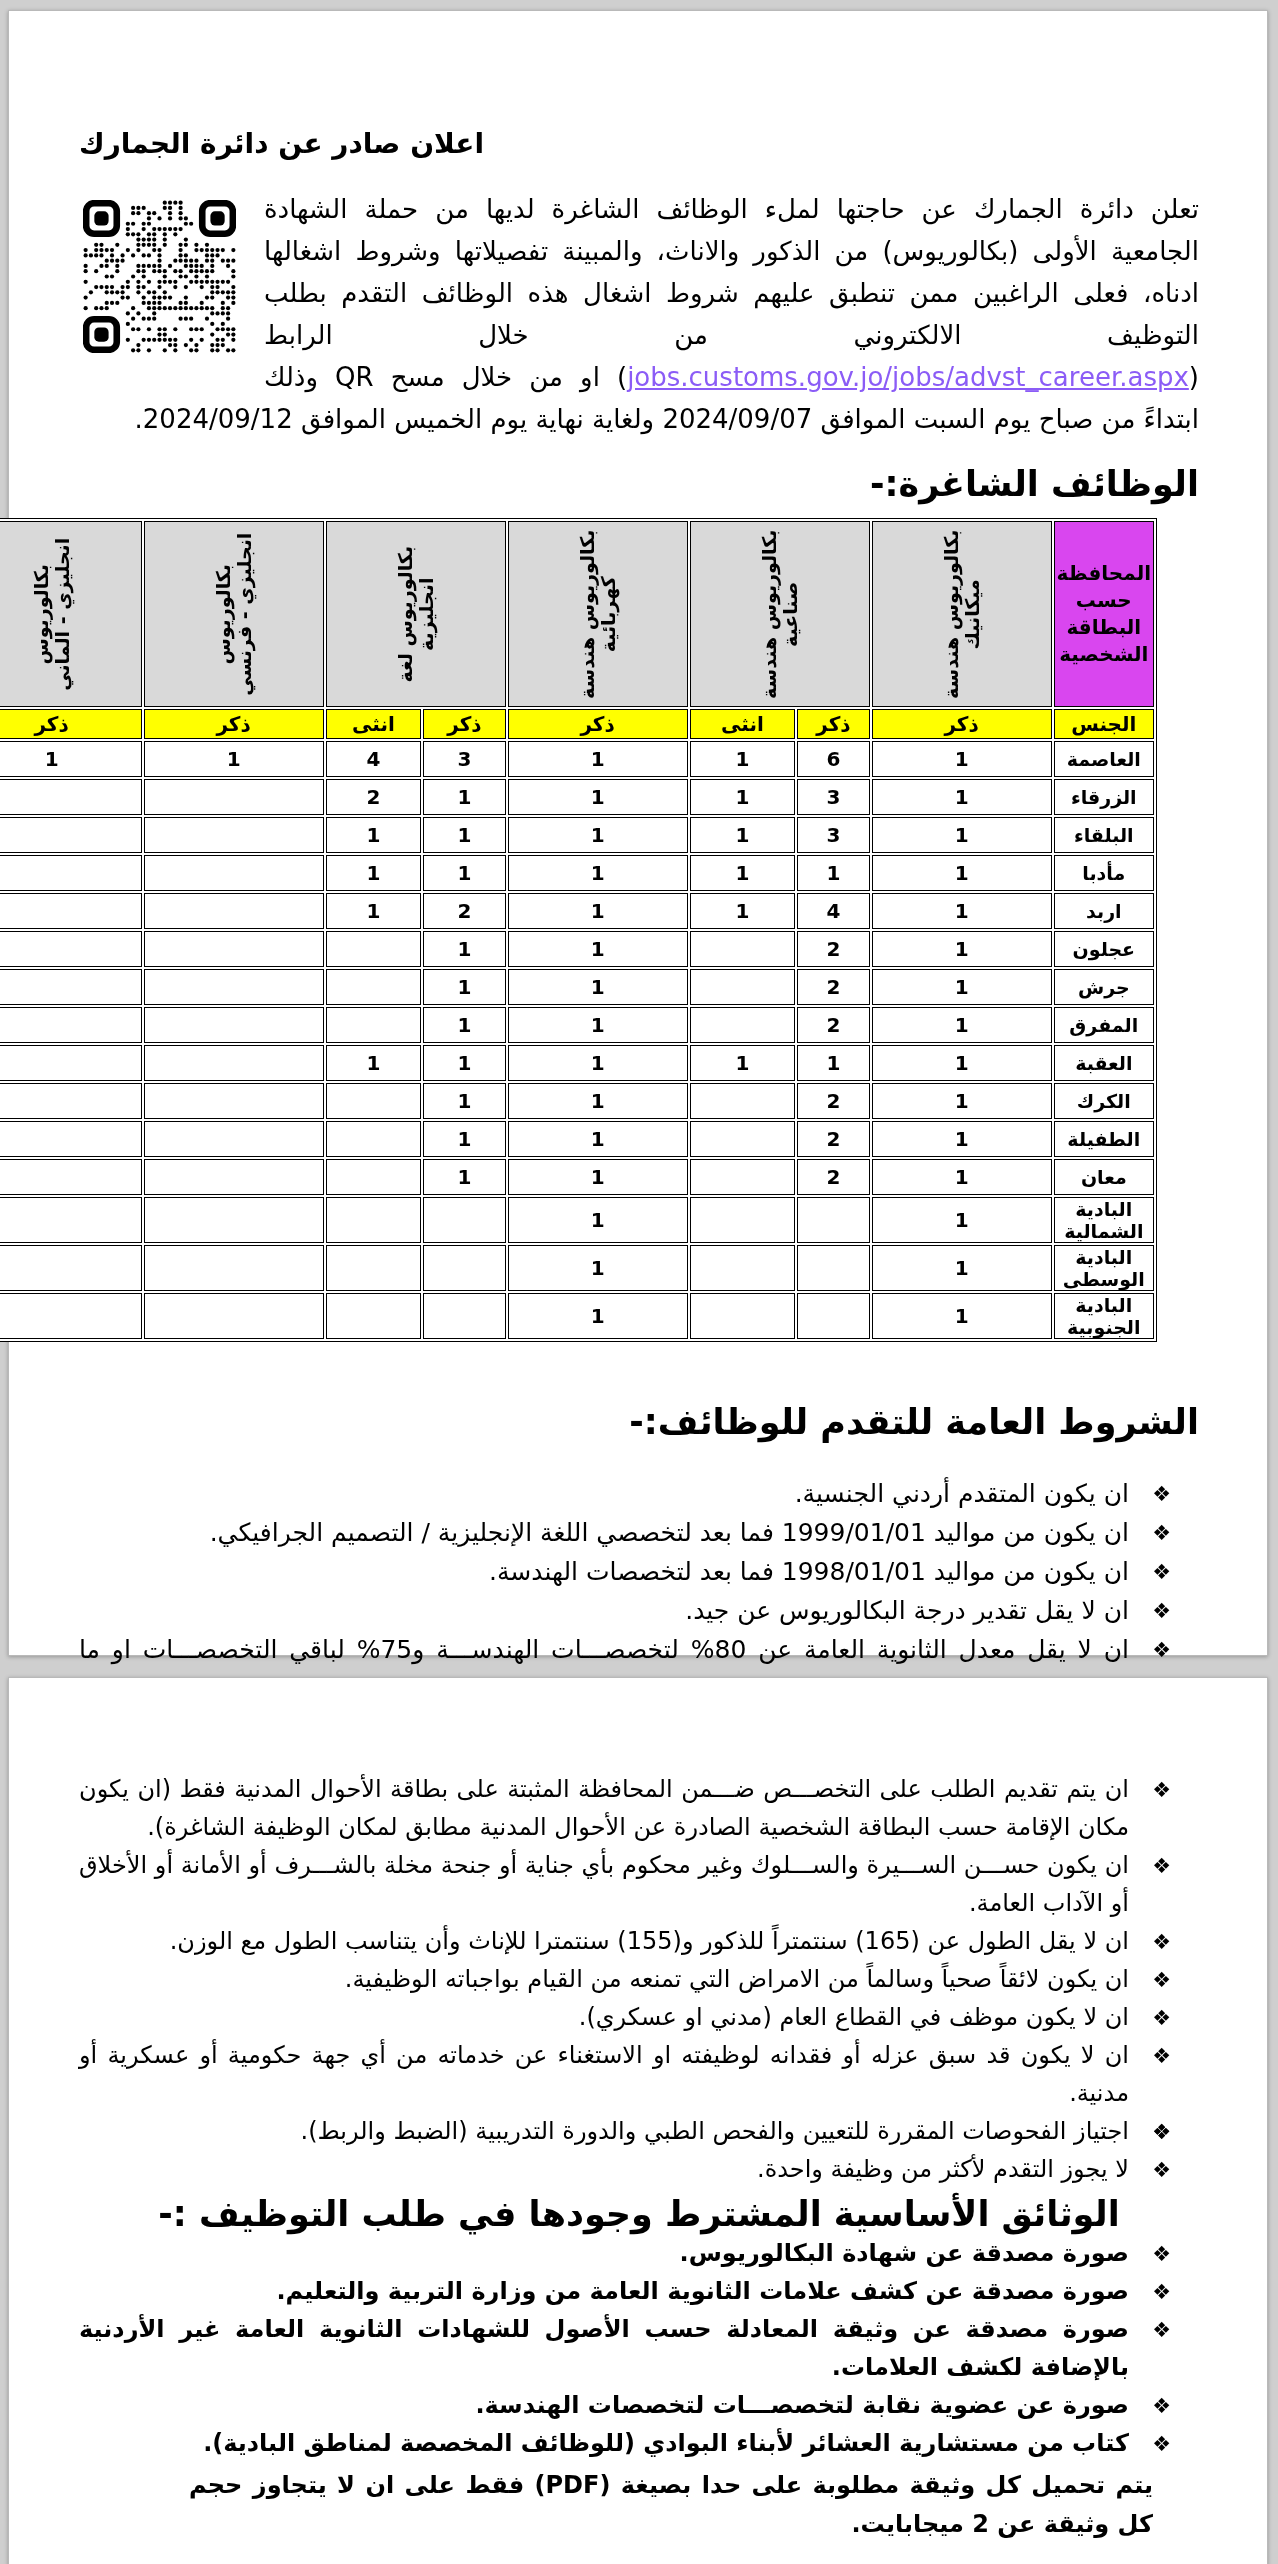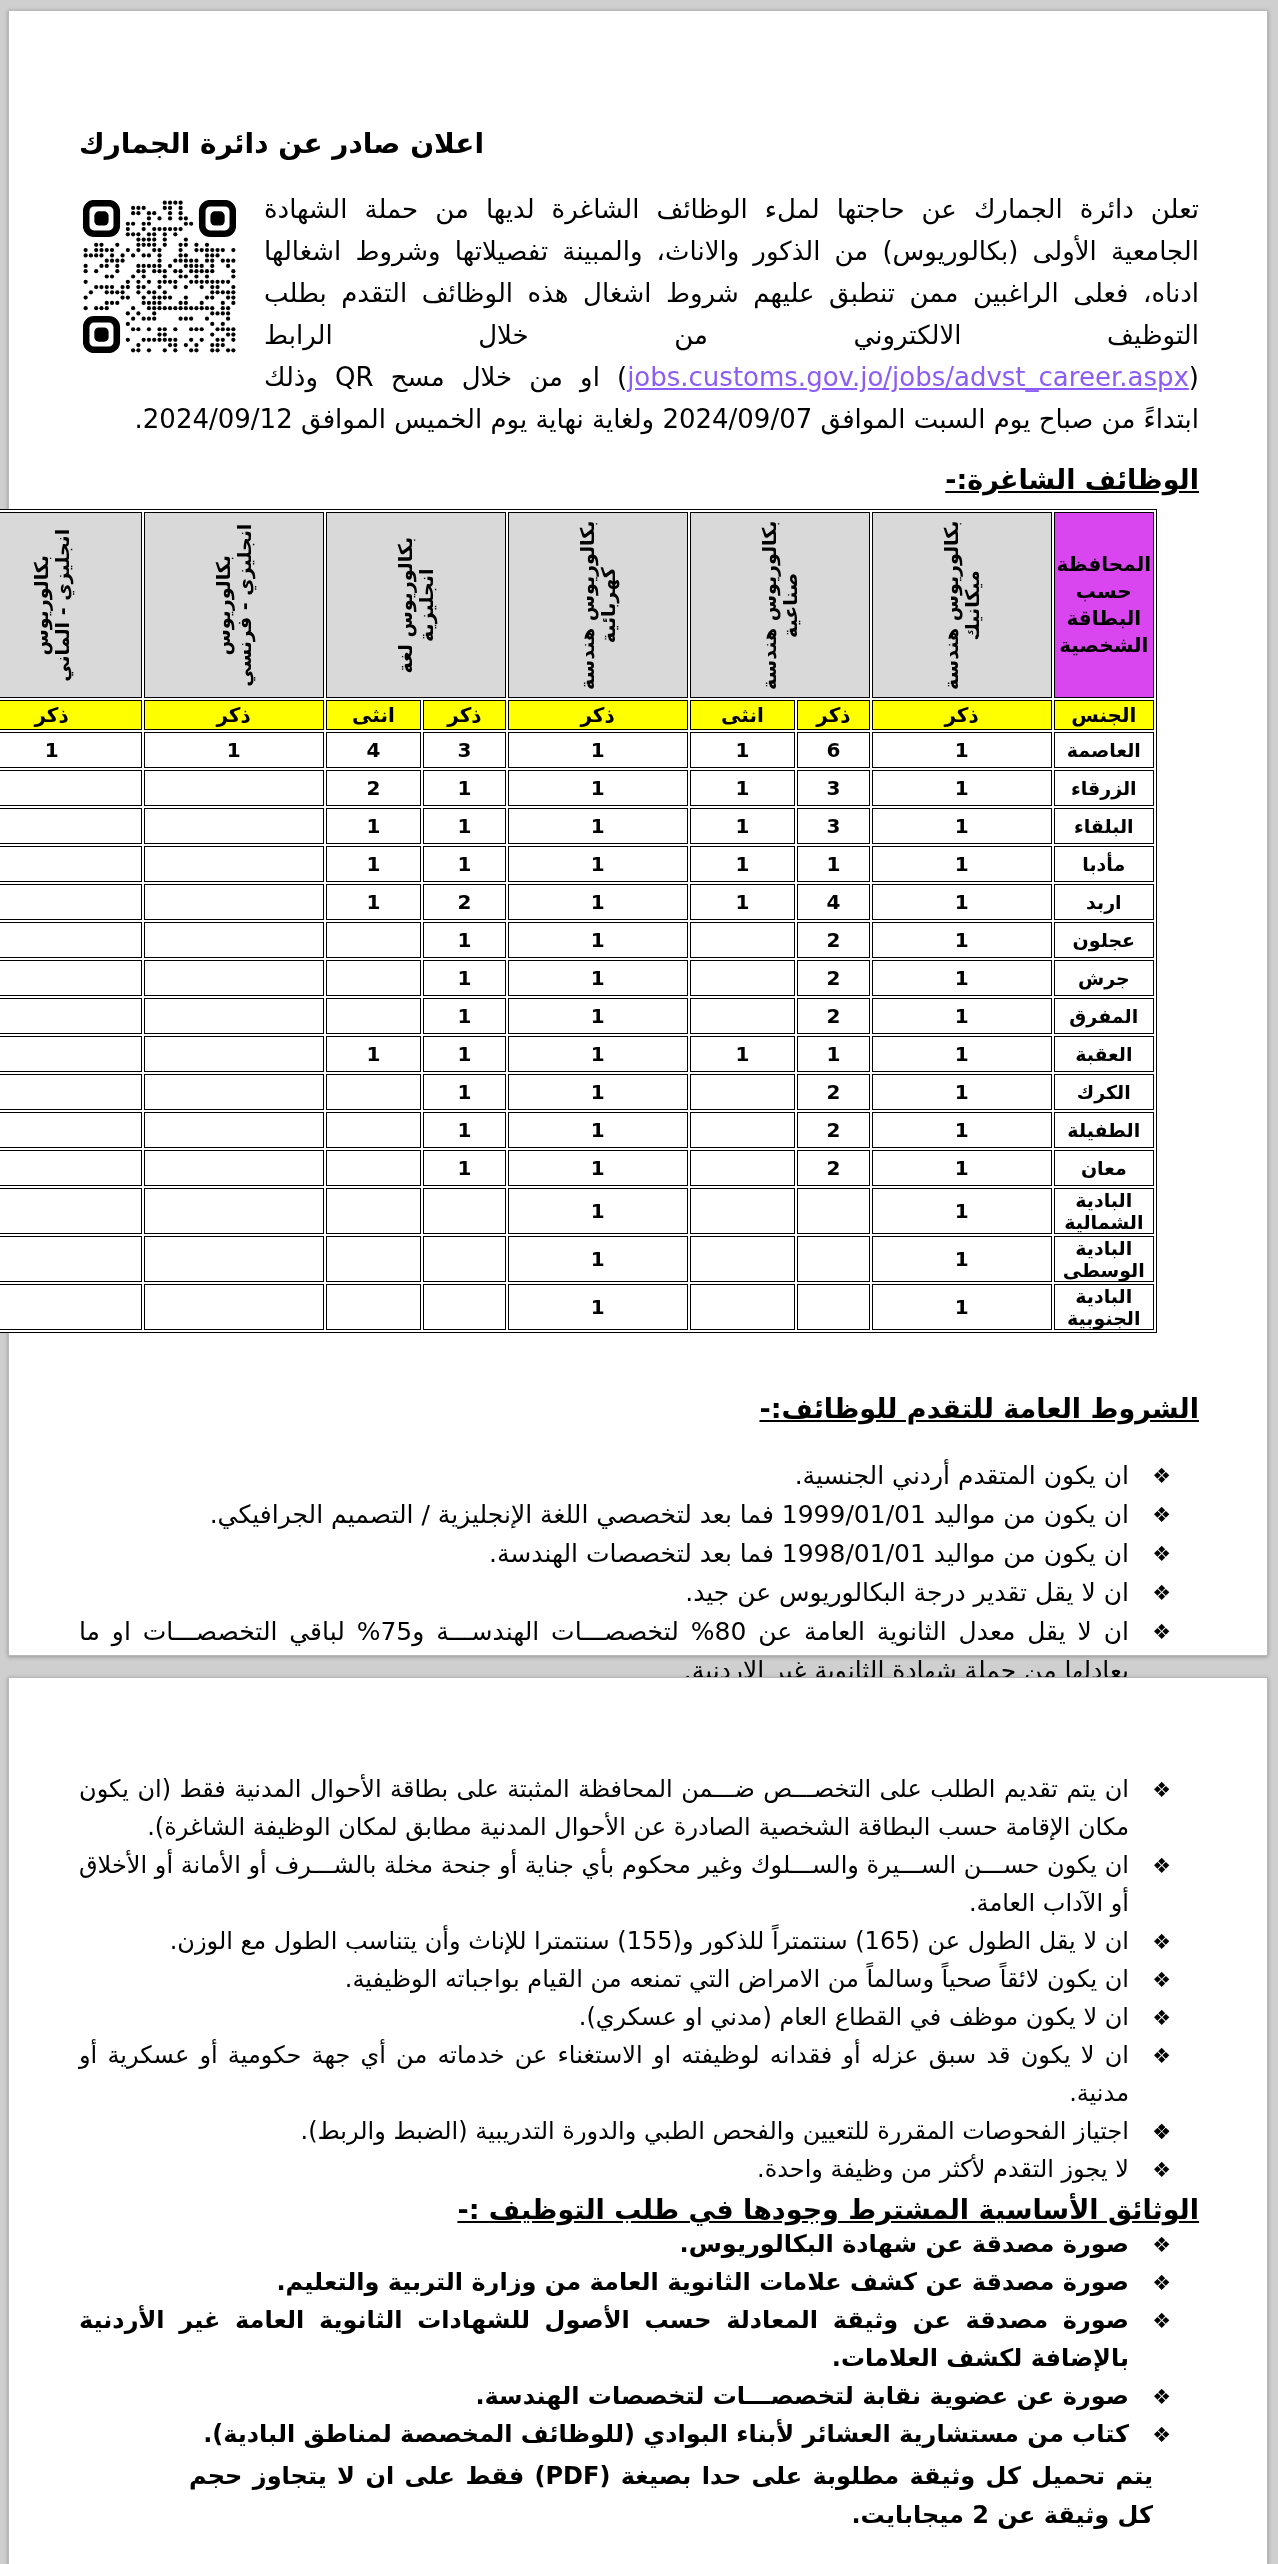--- a/index.html
+++ b/index.html
@@ -14,21 +14,21 @@
     box-sizing:border-box;
   }
   .page1{top:10px;height:1646px;}
   .page2{top:1677px;height:1400px;}
   .content{padding:0 68px 0 70px;direction:rtl;color:#000;}
   .title{margin-top:116px;text-align:left;font-weight:700;font-size:28px;}
   .intro{margin-top:28px;font-size:26px;line-height:42px;text-align:justify;}
   .qr{float:left;width:153px;height:153px;margin:12px 28px 8px 4px;}
   .qr svg{display:block;}
   a.link{color:#8b5cf6;text-decoration:underline;cursor:pointer;}
-  .h1{font-weight:700;font-size:27px;text-decoration:underline;margin-top:24px;}
+  .h1{font-weight:700;font-size:35px;margin-top:24px;}
   .h-cond{margin-top:60px;}
   
   table.vac{
     border-collapse:separate;border-spacing:2px;
     margin:14px 42px 0 auto;background:#fff;border:1px solid #000;
     direction:rtl;table-layout:fixed;
   }
   table.vac td{
     border:1px solid #000;text-align:center;vertical-align:middle;
     font-weight:700;overflow:hidden;padding:0 2px;box-sizing:border-box;
@@ -42,21 +42,21 @@
   td.val{font-size:20px;height:27px;}
   td.gov{font-size:19px;height:36px;}
   
   .bullets{margin-top:32px;}
   .b{position:relative;padding-right:70px;font-size:25px;line-height:39px;
      text-align:justify;}
   .b .mark{position:absolute;right:28px;top:1px;font-size:21px;}
   .page2 .content{padding-top:92px;}
   .page2 .bullets{margin-top:0;}
   .page2 .b{font-size:24px;line-height:38px;}
-  .docs-h{margin-top:6px;}
+  .docs-h{margin-top:6px;text-align:center;}
   .docs .b{font-weight:700;}
   .note{font-weight:700;font-size:24px;line-height:39px;text-align:justify;
         margin:4px 46px 0 110px;}
 </style>
 </head>
 <body>
 
 <div>
 
   <div class="page page1">

